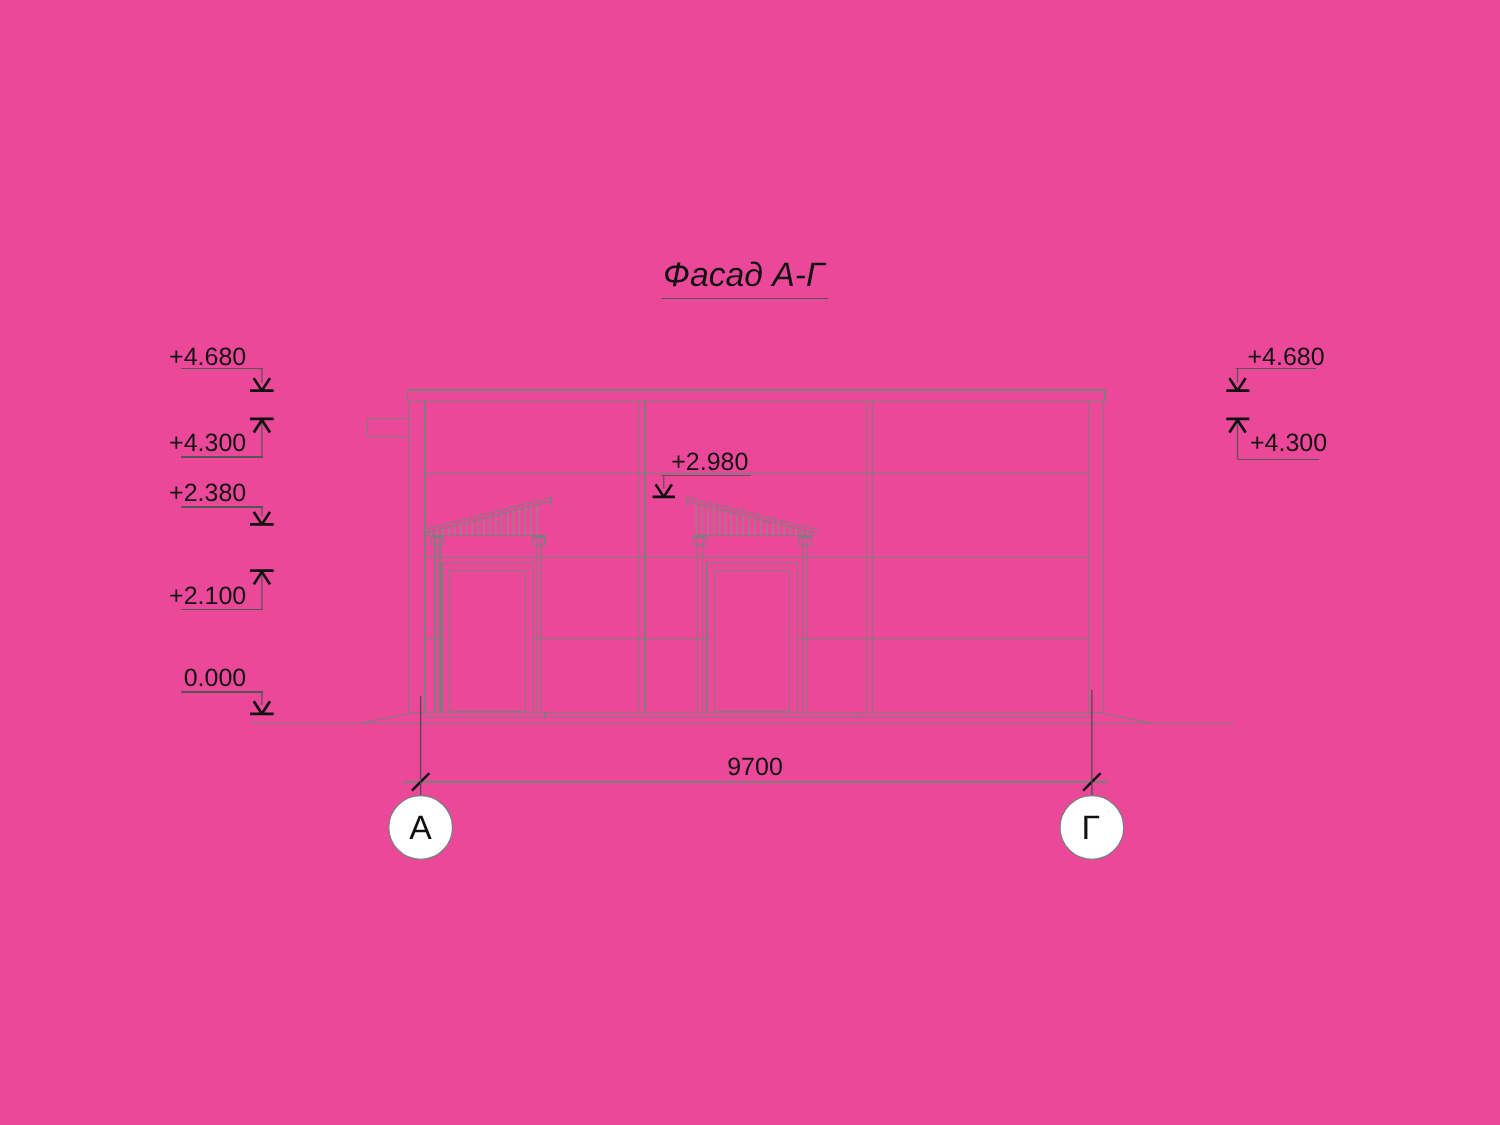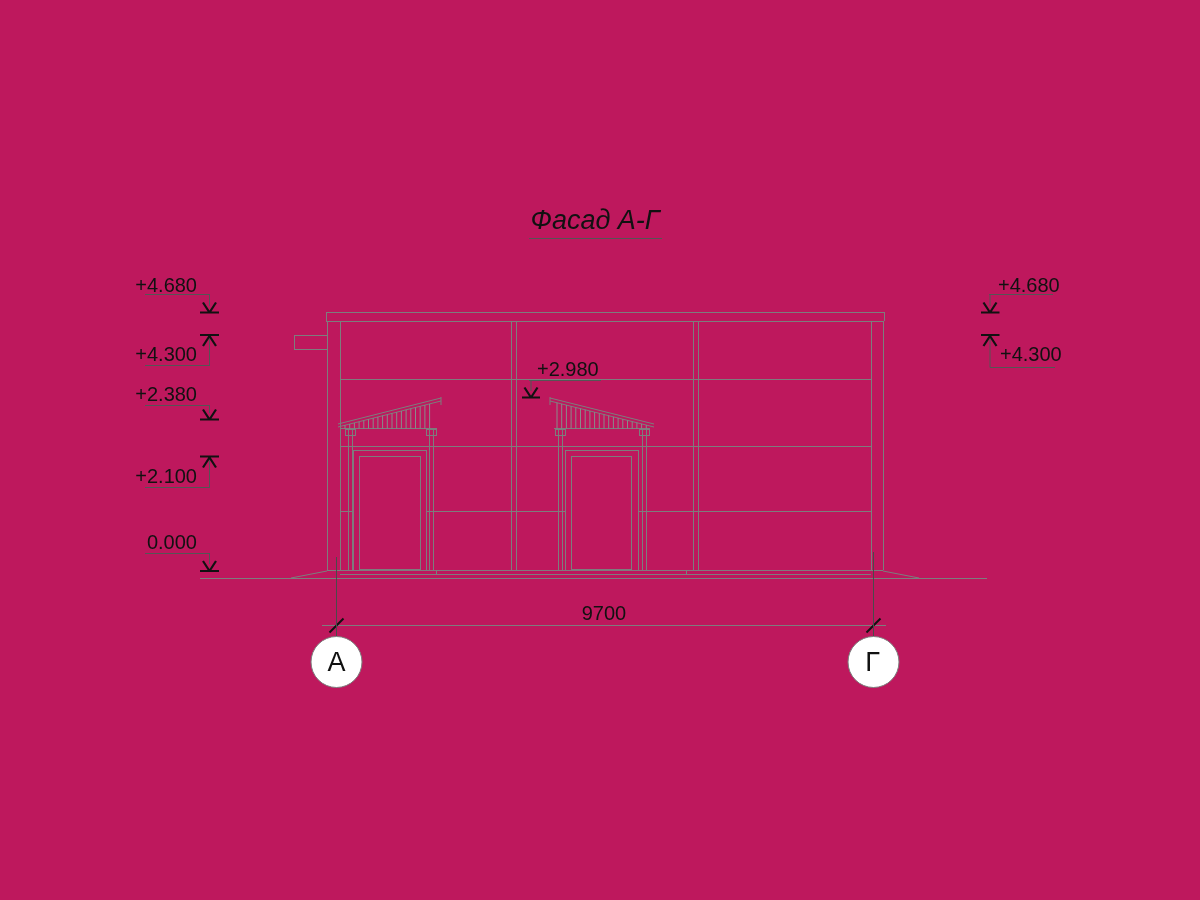--- a/index.html
+++ b/index.html
@@ -1,16 +1,16 @@
 <!DOCTYPE html>
 <html><head>
 <meta charset="utf-8">
 <style>
   html,body{margin:0;padding:0;background:#ffffff;}
-  #canvas{position:relative;width:1200px;height:900px;background:#be185d;overflow:hidden;}
+  #canvas{position:relative;width:1200px;height:900px;background:#ec4899;overflow:hidden;}
   svg{position:absolute;left:0;top:0;}
   svg text{fill:#111;font-family:"Liberation Sans",sans-serif;}
   .g{stroke:#7d7d7d;stroke-width:1;fill:none;}
   .crisp{shape-rendering:crispEdges;}
   .thin{stroke:#555;stroke-width:1;fill:none;}
   .arrow{stroke:#111;stroke-width:2.2;fill:none;stroke-linecap:butt;}
   .slash{stroke:#111;stroke-width:2;fill:none;}
   .axisline{stroke:#4a4a4a;stroke-width:1;fill:none;}
   .bubble{stroke:#7d7d7d;stroke-width:1;fill:#ffffff;}
   .hatch line{stroke:#8a8a8a;stroke-width:1;}

